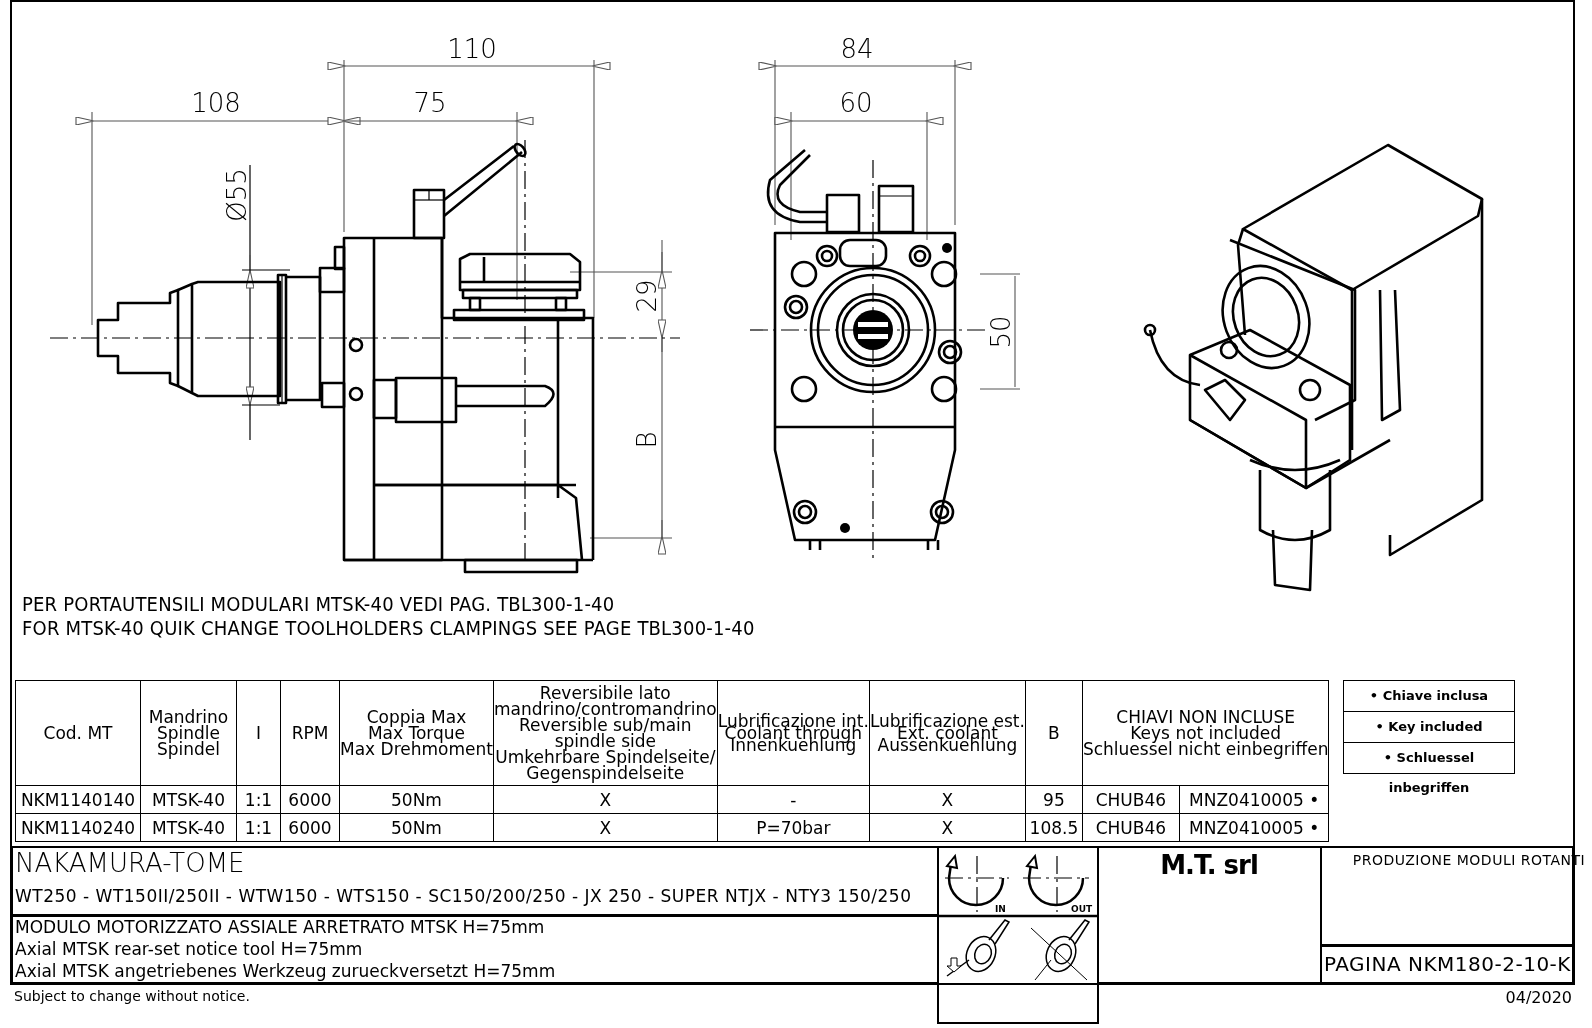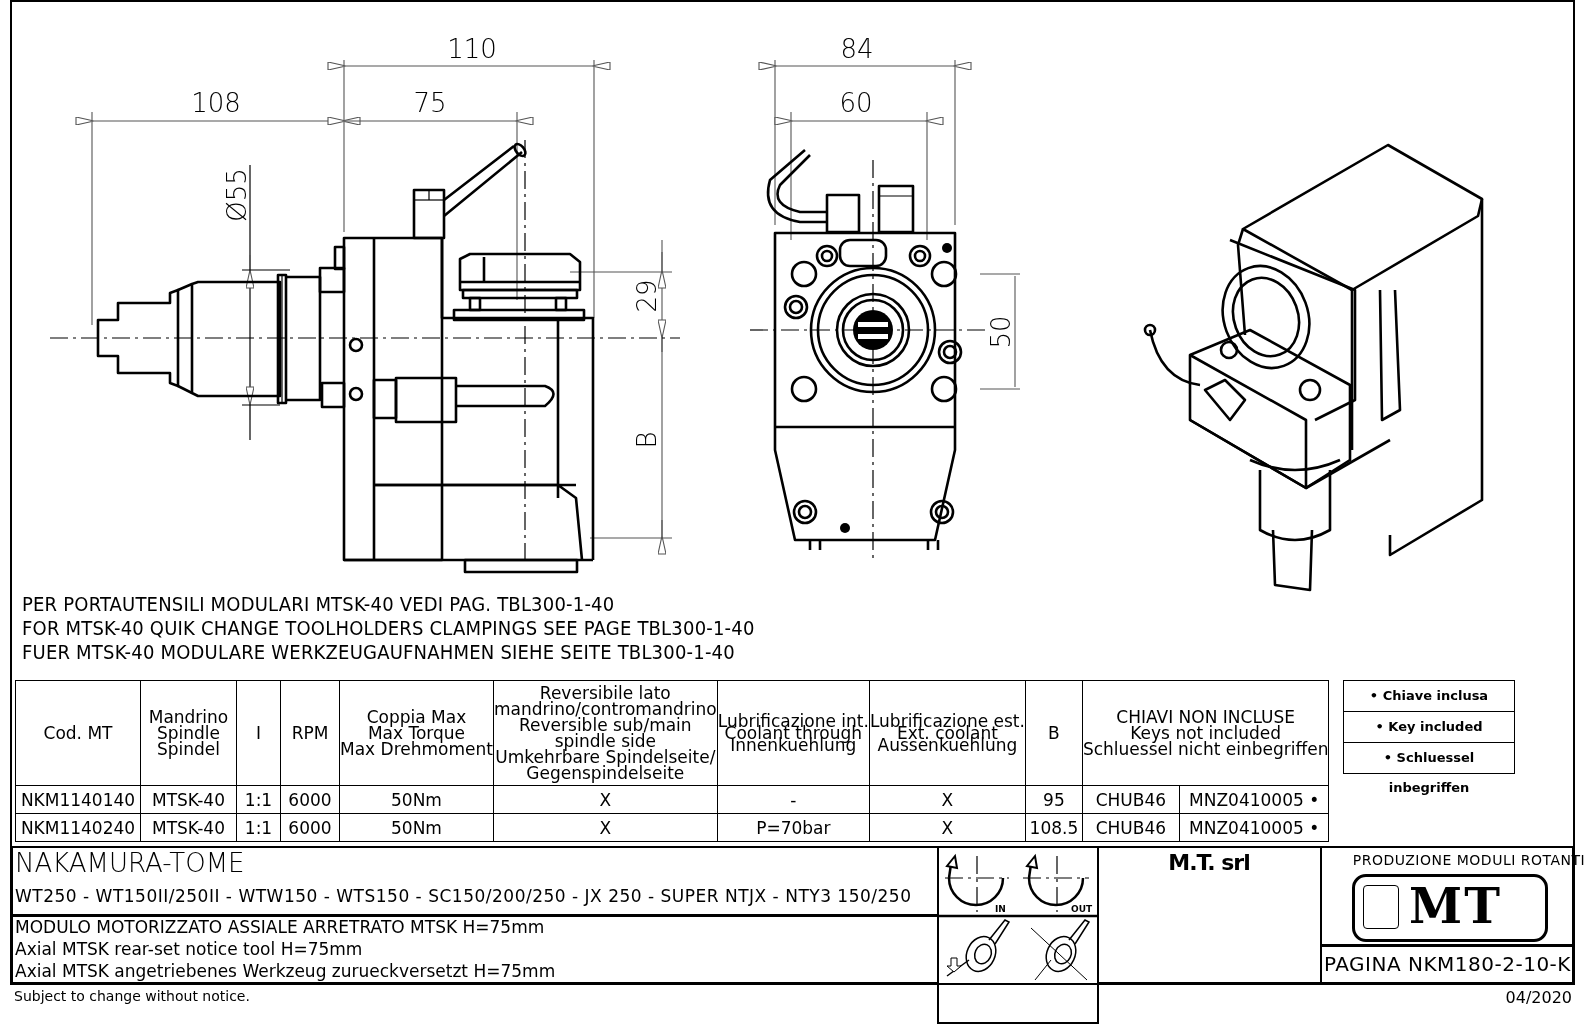--- a/index.html
+++ b/index.html
@@ -205,21 +205,20 @@
     <path d="M1140,330 Q1150,380 1190,385" class="geo"></path>
     <circle cx="1140" cy="330" r="5" class="geo"></circle>
     <path d="M1195,390 L1215,380 L1235,400 L1220,420 Z" class="geo"></path>
     <path d="M1370,290 L1372,420 L1390,410 L1385,290" class="geo"></path>
   </g>
 </svg>
 
 <div class="note" style="top:592px">
   <span class="note-line">PER PORTAUTENSILI MODULARI MTSK-40 VEDI PAG. TBL300-1-40</span>
   <span class="note-line">FOR MTSK-40 QUIK CHANGE TOOLHOLDERS CLAMPINGS SEE PAGE TBL300-1-40</span>
-  <span class="note-line">FUER MTSK-40 MODULARE WERKZEUGAUFNAHMEN SIEHE SEITE TBL300-1-40</span>
 </div>
 
 <table class="spec">
   <tbody>
         <tr class="hdr">
     <td style="width:124px" class="h-big">Cod. MT</td>
     <td style="width:95px" class="h-small">
       <div>Mandrino</div>
       <div>Spindle</div>
       <div>Spindel</div>
@@ -332,29 +331,25 @@
         <ellipse cx="122" cy="106" rx="14" ry="18" fill="none" stroke="#000" stroke-width="1.5" transform="rotate(25 122 106)"></ellipse>
         <ellipse cx="124" cy="106" rx="8" ry="10" fill="none" stroke="#000" stroke-width="1.5" transform="rotate(25 124 106)"></ellipse>
         <path d="M130,92 L146,72 L150,74 L136,96" fill="none" stroke="#000" stroke-width="1.5"></path>
         <line x1="92" y1="80" x2="148" y2="132" stroke="#000" stroke-width="1"></line>
         <line x1="96" y1="132" x2="112" y2="112" stroke="#000" stroke-width="1"></line>
       </g>
     </svg>
   </div>
 
   <div class="tb" style="left:1087px;top:846px;width:225px;height:138px">
-    <div class="tbtxt" style="left:0;width:220px;top:2px;text-align:center;font-size:22px;font-weight:bold;letter-spacing:-1px">M.T. srl</div>
+    <div class="tbtxt" style="left:0;width:220px;top:2px;text-align:center;font-size:26px;font-weight:bold;letter-spacing:-1px">M.T. srl</div>
   </div>
 
   <div class="tb" style="left:1310px;top:846px;width:254px;height:138px">
     <div class="tbtxt" style="left:0;width:294px;top:4px;text-align:center;font-size:14px;letter-spacing:0.5px">PRODUZIONE MODULI ROTANTI</div>
-    <div style="position:absolute;left:30px;top:26px;width:190px;height:62px;border:3px solid #000;border-radius:14px">
-      <div style="position:absolute;left:8px;top:8px;width:34px;height:42px;border:1.5px solid #000;border-radius:4px"></div>
-      <div class="tbtxt" style="left:54px;top:2px;font-family:'DejaVu Serif','Liberation Serif',serif;font-weight:bold;font-size:48px;line-height:54px;letter-spacing:2px">MT</div>
-    </div>
     <div style="position:absolute;left:0;top:96px;width:250px;height:2.5px;background:#000"></div>
     <div class="tbtxt" style="left:2px;top:104px;font-size:20px;letter-spacing:0.5px">PAGINA NKM180-2-10-K</div>
   </div>
 </div>
 
 <div class="footer" style="left:4px">Subject to change without notice.</div>
 <div class="footer" style="right:30px;font-size:16px">04/2020</div>
 </div>
 
 </body></html>

